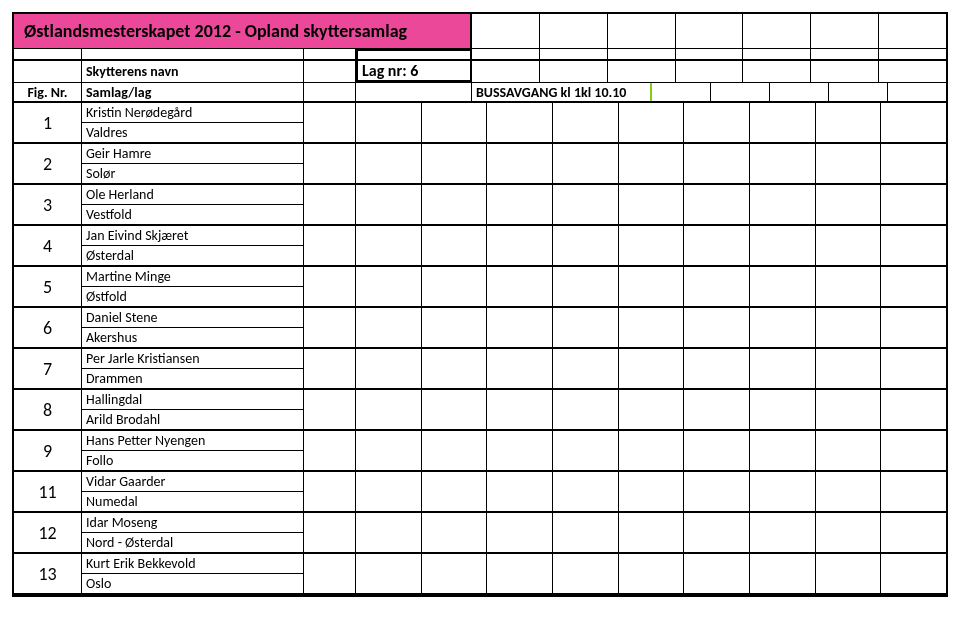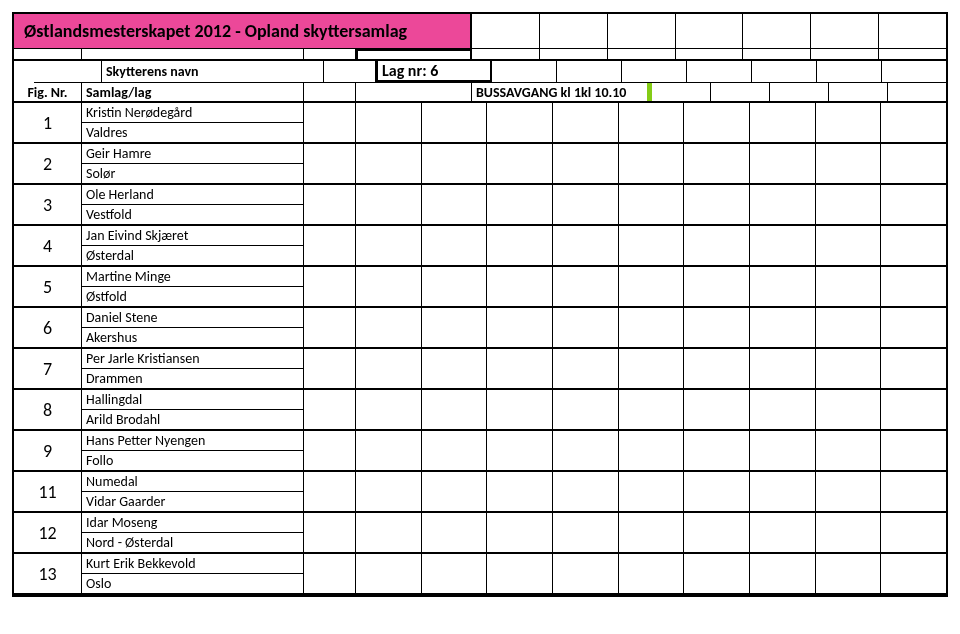--- a/index.html
+++ b/index.html
@@ -34,21 +34,20 @@
   }
   .title-rest .gcell {
     flex: 1;
     border-right: 1px solid #000;
   }
   .title-rest .gcell:last-child { border-right: none; }
   .header-row {
     display: flex;
     border-bottom: 1px solid #000;
     min-height: 20px;
-    margin-left: 20px;
   }
   .fig-col {
     flex: 0 0 68px;
     border-right: 1px solid #000;
     display: flex;
     align-items: center;
     justify-content: center;
     font-weight: bold;
   }
   .name-col {
@@ -133,21 +132,21 @@
   .entry .grid-rest {
     flex: 1;
     display: flex;
   }
   .header2-row {
     display:flex;
     border-bottom: 2px solid #000;
     min-height: 20px;
   }
   .header2-row .name-col { font-weight: bold; }
-  .header2-row .bus-col { border-right:5px solid #84cc16;}
+  .header2-row .bus-col { border-right:2px solid #84cc16;}
   .lagbox {
     border: 2px solid #000;
     border-top: none;
   }
 </style>
 </head>
 <body>
 
 <div class="sheet">
 
@@ -379,22 +378,22 @@
           <div class="gcell"></div>
           <div class="gcell"></div>
           <div class="gcell"></div>
           <div class="gcell"></div>
           <div class="gcell"></div>
         </div>
       </div>
       <div class="entry">
         <div class="fig-col">11</div>
         <div class="dual">
+          <div class="line">Vidar Gaarder</div>
           <div class="line">Numedal</div>
-          <div class="line">Vidar Gaarder</div>
         </div>
         <div class="flag-col"></div>
         <div class="grid-rest">
           <div class="gcell"></div>
           <div class="gcell"></div>
           <div class="gcell"></div>
           <div class="gcell"></div>
           <div class="gcell"></div>
           <div class="gcell"></div>
           <div class="gcell"></div>

